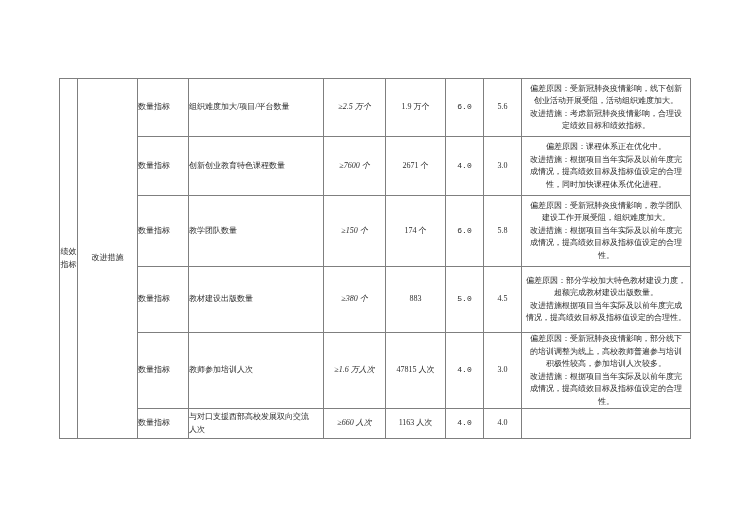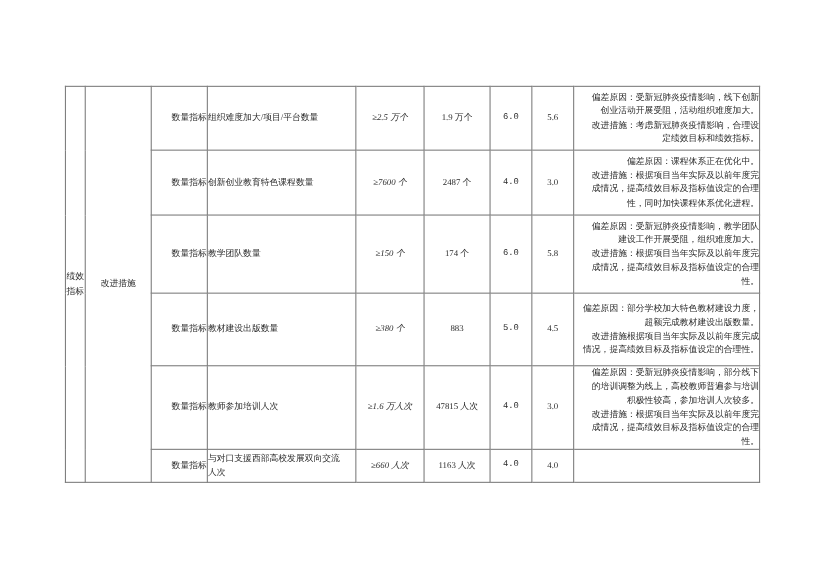--- a/index.html
+++ b/index.html
@@ -36,28 +36,28 @@
   tr.r4 { height: 74px; }
   tr.r5 { height: 30px; }
 
   td.cell-group {
     text-align: center;
     word-break: break-all;
     line-height: 22px;
     padding: 0 1px;
   }
   td.cell-subgroup { text-align: center; }
-  td.c-type   { text-align: right; margin-top: 13px; }
+  td.c-type   { text-align: left; margin-top: 13px; }
   td.c-name   { text-align: left; padding: 2px 3px 2px 9px; white-space: pre-line; }
   td.c-target { text-align: center; font-style: italic; }
   td.c-actual { text-align: center; }
   td.c-weight { text-align: center; font-family: Liberation Mono, monospace; }
   td.c-score  { text-align: center; }
   td.c-remark {
-    text-align: right;
+    text-align: center;
     padding: 2px 3px 2px 6px;
     white-space: pre-line;
     font-size: 7.9px;
     line-height: 12.6px;
     font-family: Liberation Serif, serif;
   }
   .page-number {
     position: absolute;
     left: 0;
     right: 0;
@@ -96,21 +96,21 @@
         <td class="c-score">5.6</td>
         <td class="c-remark">偏差原因：受新冠肺炎疫情影响，线下创新
 创业活动开展受阻，活动组织难度加大。
 改进措施：考虑新冠肺炎疫情影响，合理设
 定绩效目标和绩效指标。</td>
       </tr>
       <tr class="r1">
         <td class="c-type">数量指标</td>
         <td class="c-name">创新创业教育特色课程数量</td>
         <td class="c-target">≥7600 个</td>
-        <td class="c-actual">2487 个</td>
+        <td class="c-actual">2671 个</td>
         <td class="c-weight">4.0</td>
         <td class="c-score">3.0</td>
         <td class="c-remark">偏差原因：课程体系正在优化中。
 改进措施：根据项目当年实际及以前年度完
 成情况，提高绩效目标及指标值设定的合理
 性，同时加快课程体系优化进程。</td>
       </tr>
       <tr class="r2">
         <td class="c-type">数量指标</td>
         <td class="c-name">教学团队数量</td>

